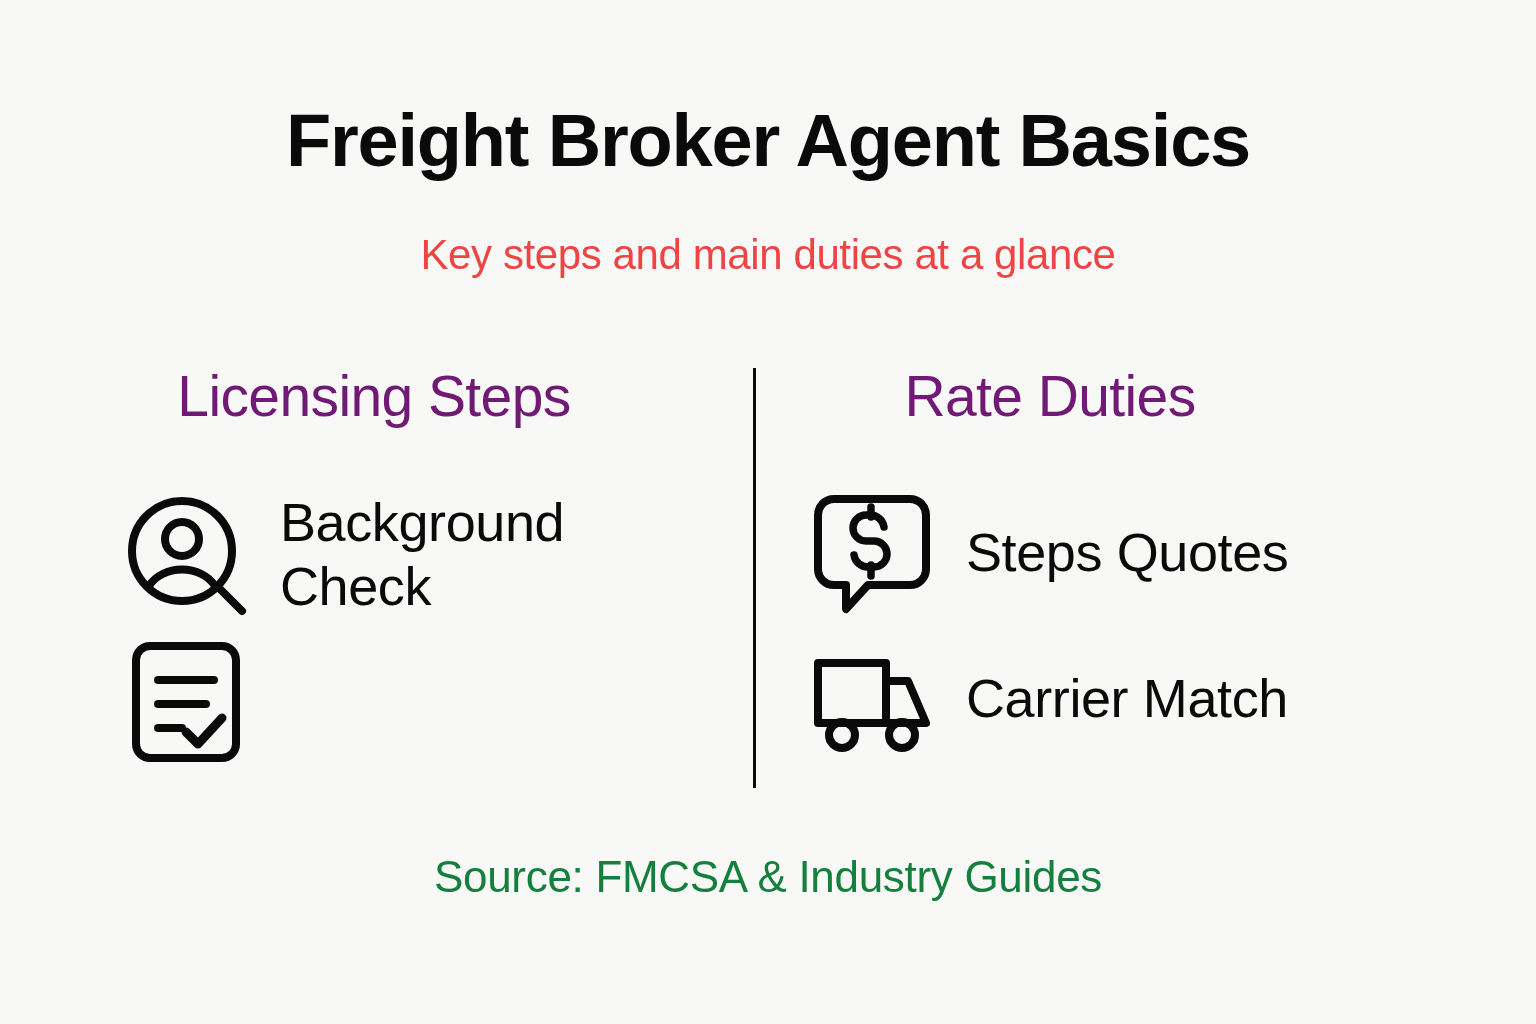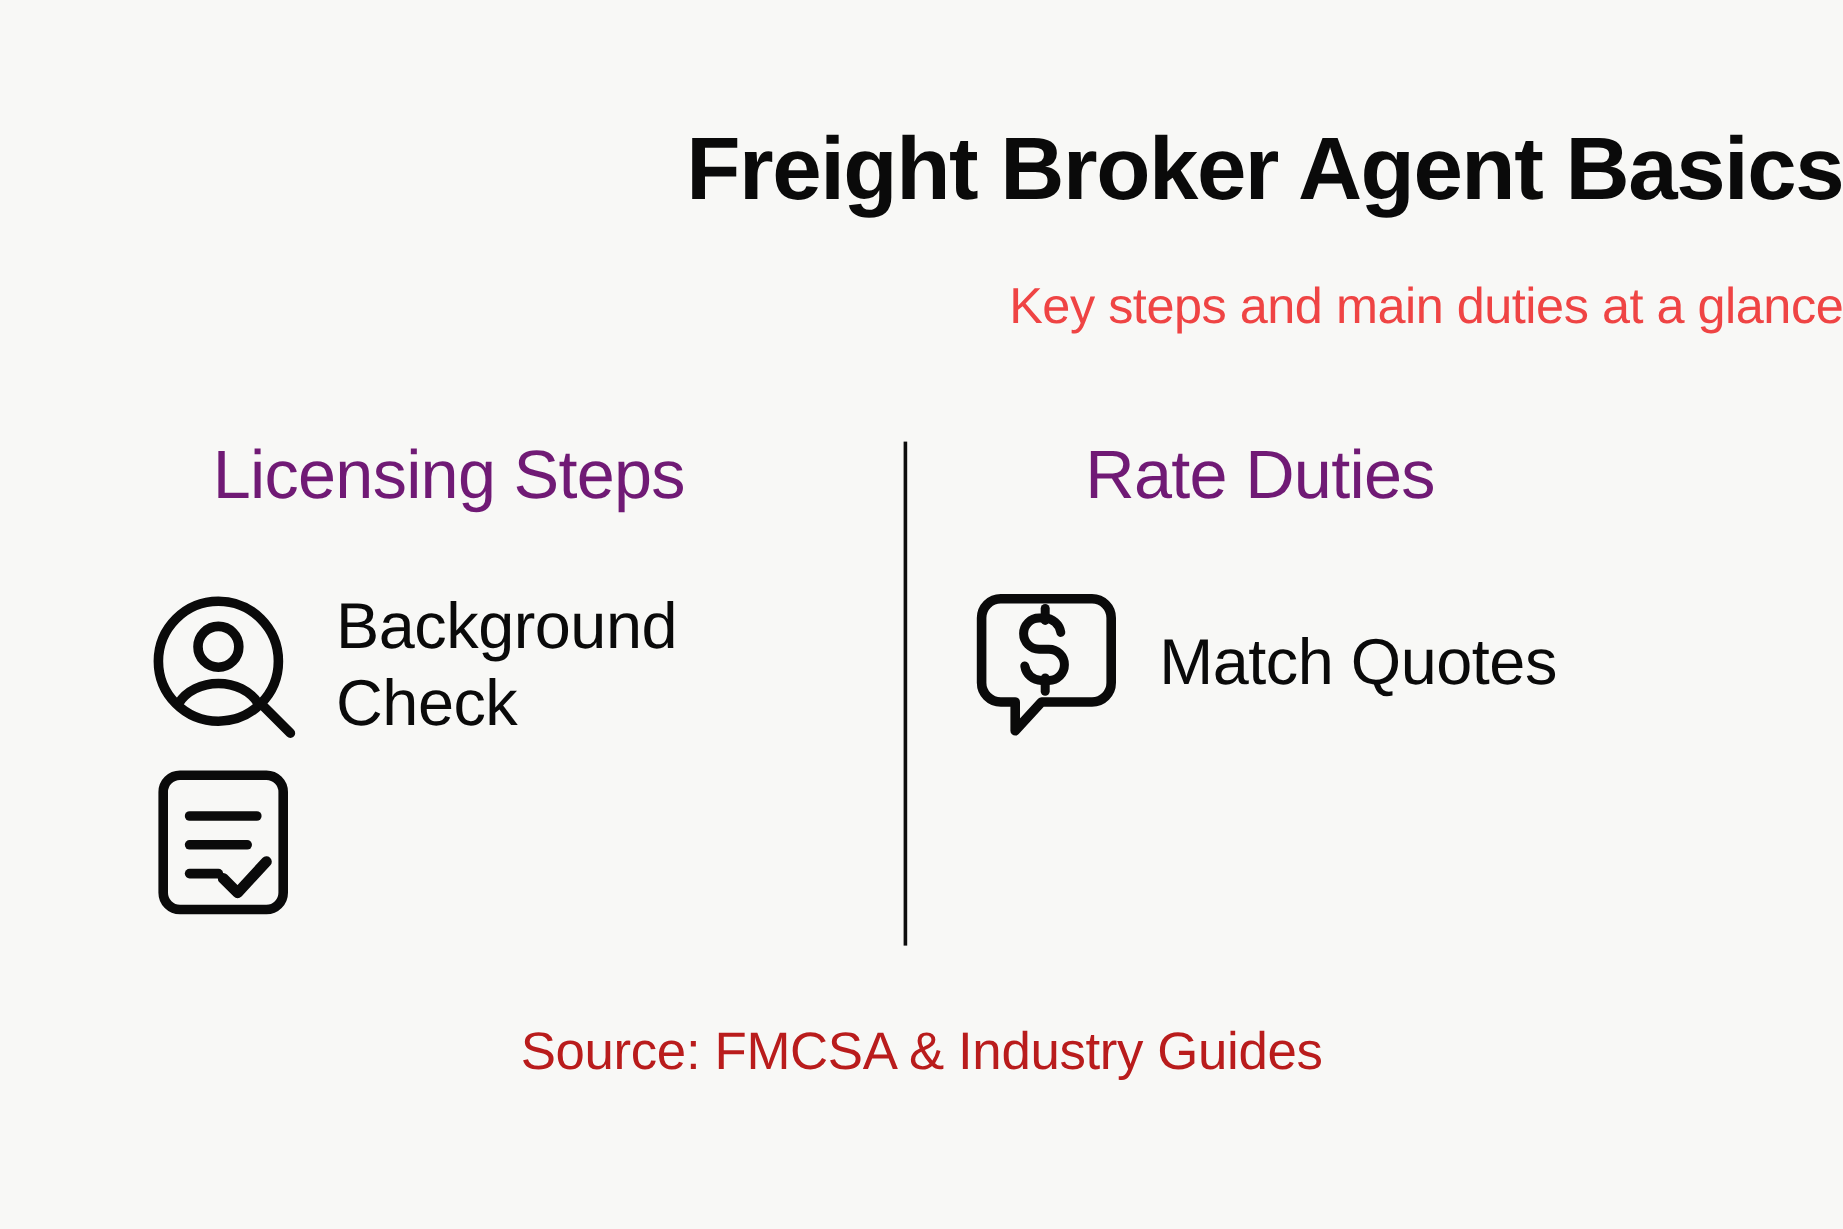--- a/index.html
+++ b/index.html
@@ -21,21 +21,21 @@
     height: 1024px;
     box-sizing: border-box;
   }
 
   
   .header {
     position: absolute;
     top: 104px;
     left: 0;
     width: 1536px;
-    text-align: right;
+    text-align: center;
   }
   .title {
     font-size: 74px;
     font-weight: 700;
     letter-spacing: -1.2px;
     line-height: 1.0;
     margin: 0;
     color: #0a0a0a;
   }
   .subtitle {
@@ -120,21 +120,21 @@
     left: 0;
     width: 1536px;
     text-align: center;
   }
   .source {
     font-size: 44px;
     font-weight: 400;
     letter-spacing: -0.3px;
     line-height: 1.0;
     margin: 0;
-    color: #b91c1c;
+    color: #15803d;
   }
 </style>
 </head>
 <body>
 
 <div class="poster">
 
   <div class="header">
     <h1 class="title">Freight Broker Agent Basics</h1>
     <p class="subtitle">Key steps and main duties at a glance</p>
@@ -177,23 +177,32 @@
 
       <div class="items">
 
         <div class="item">
           <svg class="item-icon" viewBox="0 0 124 124" fill="none" stroke="#0a0a0a" stroke-width="8" stroke-linecap="round" stroke-linejoin="round">
             <path d="M24 8 H100 A16 16 0 0 1 116 24 V78 A16 16 0 0 1 100 94 H58 L36 118 V94 H24 A16 16 0 0 1 8 78 V24 A16 16 0 0 1 24 8 Z"></path>
             <path d="M74 36 A14 14 0 0 0 60 24 H56 A13 13 0 0 0 56 50 H64 A13 13 0 0 1 64 76 H58 A14 14 0 0 1 44 64" stroke-width="7.5"></path>
             <line x1="61" y1="16" x2="61" y2="26" stroke-width="7.5"></line>
             <line x1="61" y1="74" x2="61" y2="85" stroke-width="7.5"></line>
           </svg>
-          <div class="item-label">Match Quotes</div>
-        </div>
-
+          <div class="item-label">Steps Quotes</div>
+        </div>
+
+        <div class="item">
+          <svg class="item-icon" viewBox="0 0 124 124" fill="none" stroke="#0a0a0a" stroke-width="8" stroke-linecap="round" stroke-linejoin="round">
+            <path d="M8 26 H76 V86 H8 Z"></path>
+            <path d="M76 44 H98 L116 86 H76"></path>
+            <circle cx="32" cy="98" r="13"></circle>
+            <circle cx="92" cy="98" r="13"></circle>
+          </svg>
+          <div class="item-label">Carrier Match</div>
+        </div>
 
       </div>
     </div>
 
   </div>
 
   <div class="footer">
     <p class="source">Source: FMCSA &amp; Industry Guides</p>
   </div>
 

